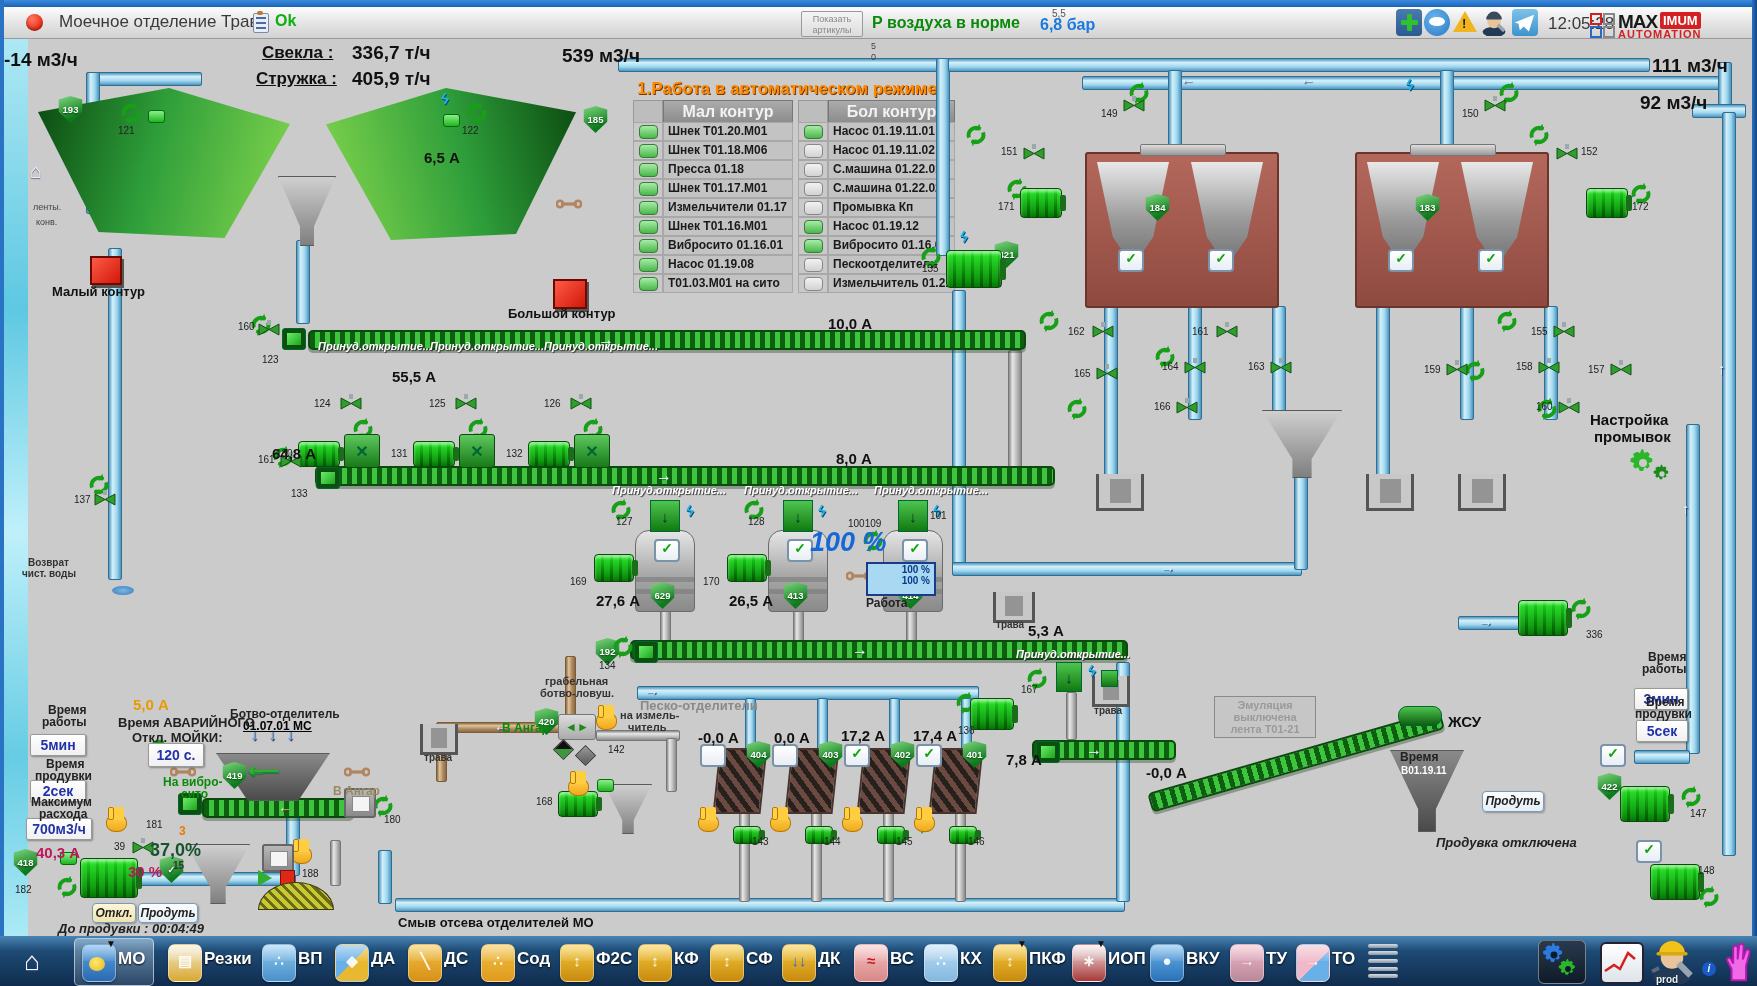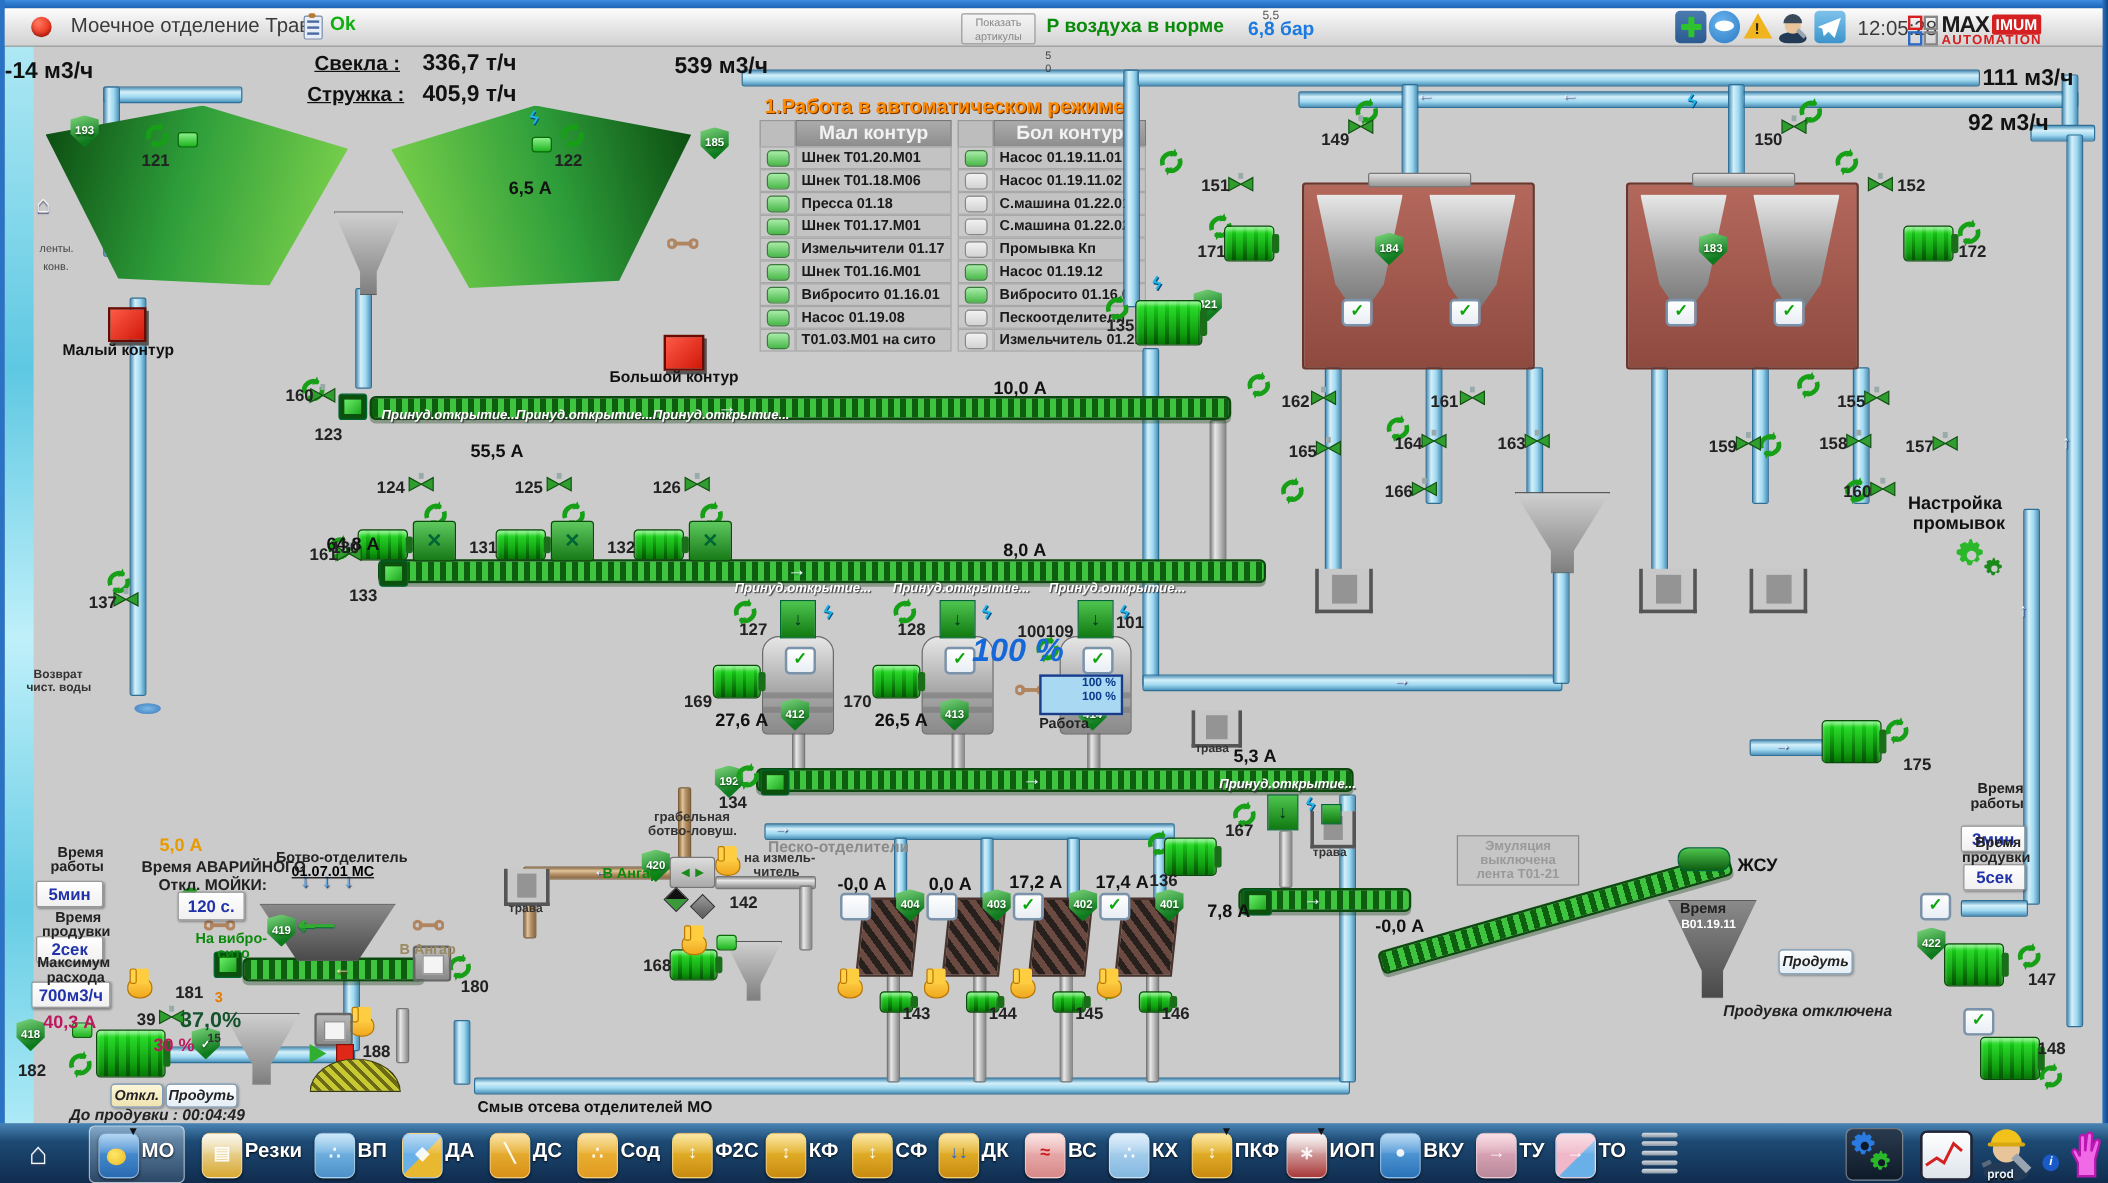--- a/index.html
+++ b/index.html
@@ -45,21 +45,21 @@
   #cyan{position:absolute;left:4px;top:38px;width:24px;height:898px;
     background:linear-gradient(180deg,#aee8f4,#5ec8e2 30%,#bff0fa 55%,#66cce4 80%,#aceaf6);}
   
   .ab{position:absolute;}
   .lbl{position:absolute;white-space:pre;line-height:1.05;}
   .f1{font-size:19px;font-weight:bold;color:#111;}
   .sv{font-size:17px;font-weight:bold;color:#111;text-decoration:underline;}
   .cur{font-size:15px;font-weight:bold;color:#111;}
   .cur-o{font-size:15px;font-weight:bold;color:#e89a00;}
   .cur-g{font-size:15px;font-weight:bold;color:#be185d;}
-  .num{font-size:14px;font-weight:bold;color:#222;}
+  .num{font-size:10px;font-weight:normal;color:#222;}
   .t9{font-size:9px;color:#444;} .t10{font-size:10px;font-weight:bold;color:#333;}
   .t11b{font-size:11px;font-weight:bold;color:#333;}
   .t12b{font-size:12px;font-weight:bold;color:#222;}
   .t13b{font-size:13px;font-weight:bold;color:#222;}
   .t12bu{font-size:12px;font-weight:bold;color:#000000;text-decoration:underline;}
   .b13{font-size:13px;font-weight:bold;color:#111;}
   .b15{font-size:15px;font-weight:bold;color:#111;}
   .gray13{font-size:13px;font-weight:bold;color:#8a8a8a;}
   .green12{font-size:12px;font-weight:bold;color:#0a8a0a;}
   .tan12{font-size:12px;font-weight:bold;color:#9a8a62;}
@@ -480,21 +480,21 @@
         <div style="position: absolute; left: 25%; top: 15%; width: 50%; height: 70%; background: rgb(148, 148, 148);"></div>
       </div>
       <div class="tank" style="left: 1366px; top: 474px; width: 42px; height: 34px;">
         <div style="position: absolute; left: 25%; top: 15%; width: 50%; height: 70%; background: rgb(148, 148, 148);"></div>
       </div>
       <div class="tank" style="left: 1458px; top: 474px; width: 42px; height: 34px;">
         <div style="position: absolute; left: 25%; top: 15%; width: 50%; height: 70%; background: rgb(148, 148, 148);"></div>
       </div>
       <div class="shield" style="left: 58px; top: 96px;">193</div>
       <div class="shield" style="left: 583px; top: 106px;">185</div>
-      <div class="shield" style="left: 650px; top: 582px;">412</div>
+      <div class="shield" style="left: 650px; top: 582px;">629</div>
       <div class="shield" style="left: 783px; top: 582px;">413</div>
       <div class="shield" style="left: 898px; top: 582px;">414</div>
       <div class="shield" style="left: 746px; top: 741px;">404</div>
       <div class="shield" style="left: 818px; top: 741px;">403</div>
       <div class="shield" style="left: 890px; top: 741px;">402</div>
       <div class="shield" style="left: 962px; top: 741px;">401</div>
       <div class="shield" style="left: 13px; top: 849px;">418</div>
       <div class="shield" style="left: 222px; top: 762px;">419</div>
       <div class="shield" style="left: 534px; top: 708px;">420</div>
       <div class="shield" style="left: 994px; top: 241px;">421</div>
@@ -1045,21 +1045,21 @@
       <div class="lbl num" style="left: 1162px; top: 362px;">164</div>
       <div class="lbl num" style="left: 1248px; top: 362px;">163</div>
       <div class="lbl num" style="left: 1154px; top: 402px;">166</div>
       <div class="lbl num" style="left: 1531px; top: 327px;">155</div>
       <div class="lbl num" style="left: 1424px; top: 365px;">159</div>
       <div class="lbl num" style="left: 1516px; top: 362px;">158</div>
       <div class="lbl num" style="left: 1588px; top: 365px;">157</div>
       <div class="lbl num" style="left: 1536px; top: 402px;">160</div>
       <div class="lbl num" style="left: 1690px; top: 809px;">147</div>
       <div class="lbl num" style="left: 1698px; top: 866px;">148</div>
-      <div class="lbl num" style="left: 1586px; top: 630px;">175</div>
+      <div class="lbl num" style="left: 1586px; top: 630px;">336</div>
       <div class="lbl porange" style="left: 179px; top: 825px;">3</div>
       <div class="lbl pgray" style="left: 150px; top: 841px;">37,0%</div>
       <div class="lbl bigblue" style="left: 810px; top: 528px;">100 %</div>
       <div class="lbl t12b" style="left: 866px; top: 597px;">Работа</div>
       <div class="lbl wit" style="left: 318px; top: 341px;">Принуд.открытие...</div>
       <div class="lbl wit" style="left: 430px; top: 341px;">Принуд.открытие...</div>
       <div class="lbl wit" style="left: 544px; top: 341px;">Принуд.открытие...</div>
       <div class="lbl wit" style="left: 612px; top: 485px;">Принуд.открытие...</div>
       <div class="lbl wit" style="left: 744px; top: 485px;">Принуд.открытие...</div>
       <div class="lbl wit" style="left: 874px; top: 485px;">Принуд.открытие...</div>

